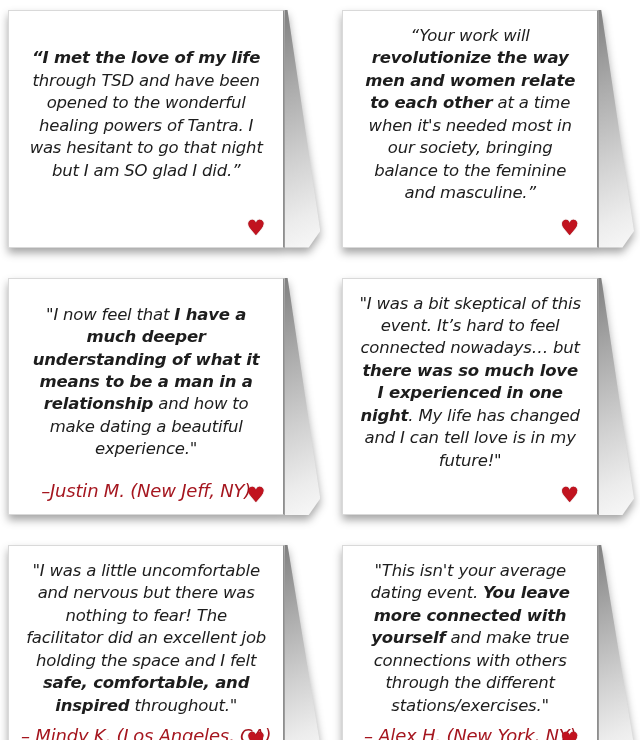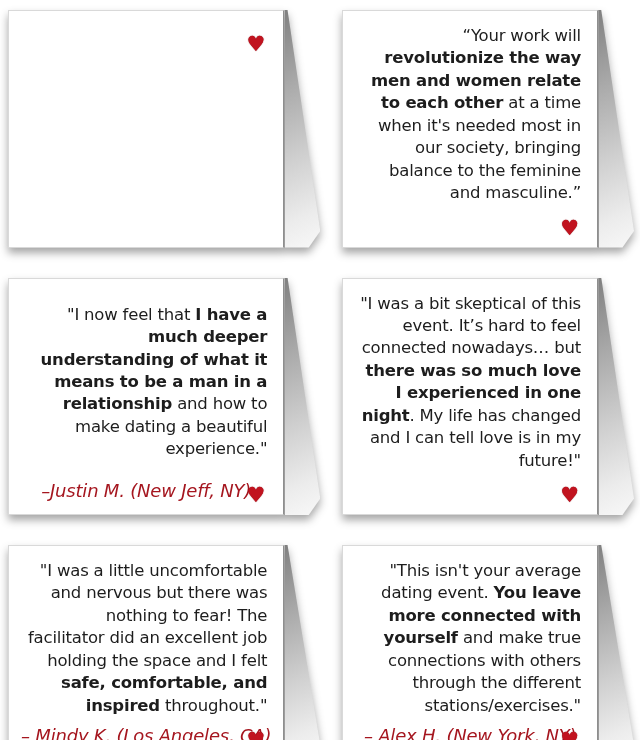--- a/index.html
+++ b/index.html
@@ -44,21 +44,22 @@
     background: linear-gradient(155deg, #808080 0%, #a9a9a9 30%, #cfcfcf 60%, #ececec 85%, #f8f8f8 100%);
     clip-path: polygon(0 0, 9% 0, 100% 93%, 68% 100%, 0 100%);
     border-left: 1px solid #9a9a9a;
     box-sizing: border-box;
   }
   .quote {
     flex: 1 1 auto;
     display: flex;
     align-items: center;
     justify-content: center;
-    text-align: right;
+    text-align: center;
+    font-style: italic;
     font-size: 16.5px;
     line-height: 1.36;
     color: #1d1d1d;
     letter-spacing: -0.2px;
     padding: 2px 4px;
   }
   .quote b { font-weight: bold; }
   .attr-row {
     position: relative;
     height: 32px;
@@ -84,20 +85,23 @@
     font-style: normal;
     text-shadow: 0 0 1px #7c0a12;
   }
 </style>
 </head>
 <body>
 
 <div class="grid" id="grid">
   <div class="card">
     <div class="face">
+      <div class="quote">
+          <span class="quote-inner"><b>“I met the love of my life</b><span> through TSD and have been opened to the wonderful healing powers of Tantra. I was hesitant to go that night but I am SO glad I did.”</span></span>
+        </div>
       <div class="attr-row">
         <span class="heart">♥</span>
       </div>
     </div>
     <div class="fold"></div>
   </div>
 
   <div class="card">
     <div class="face">
       <div class="quote">

